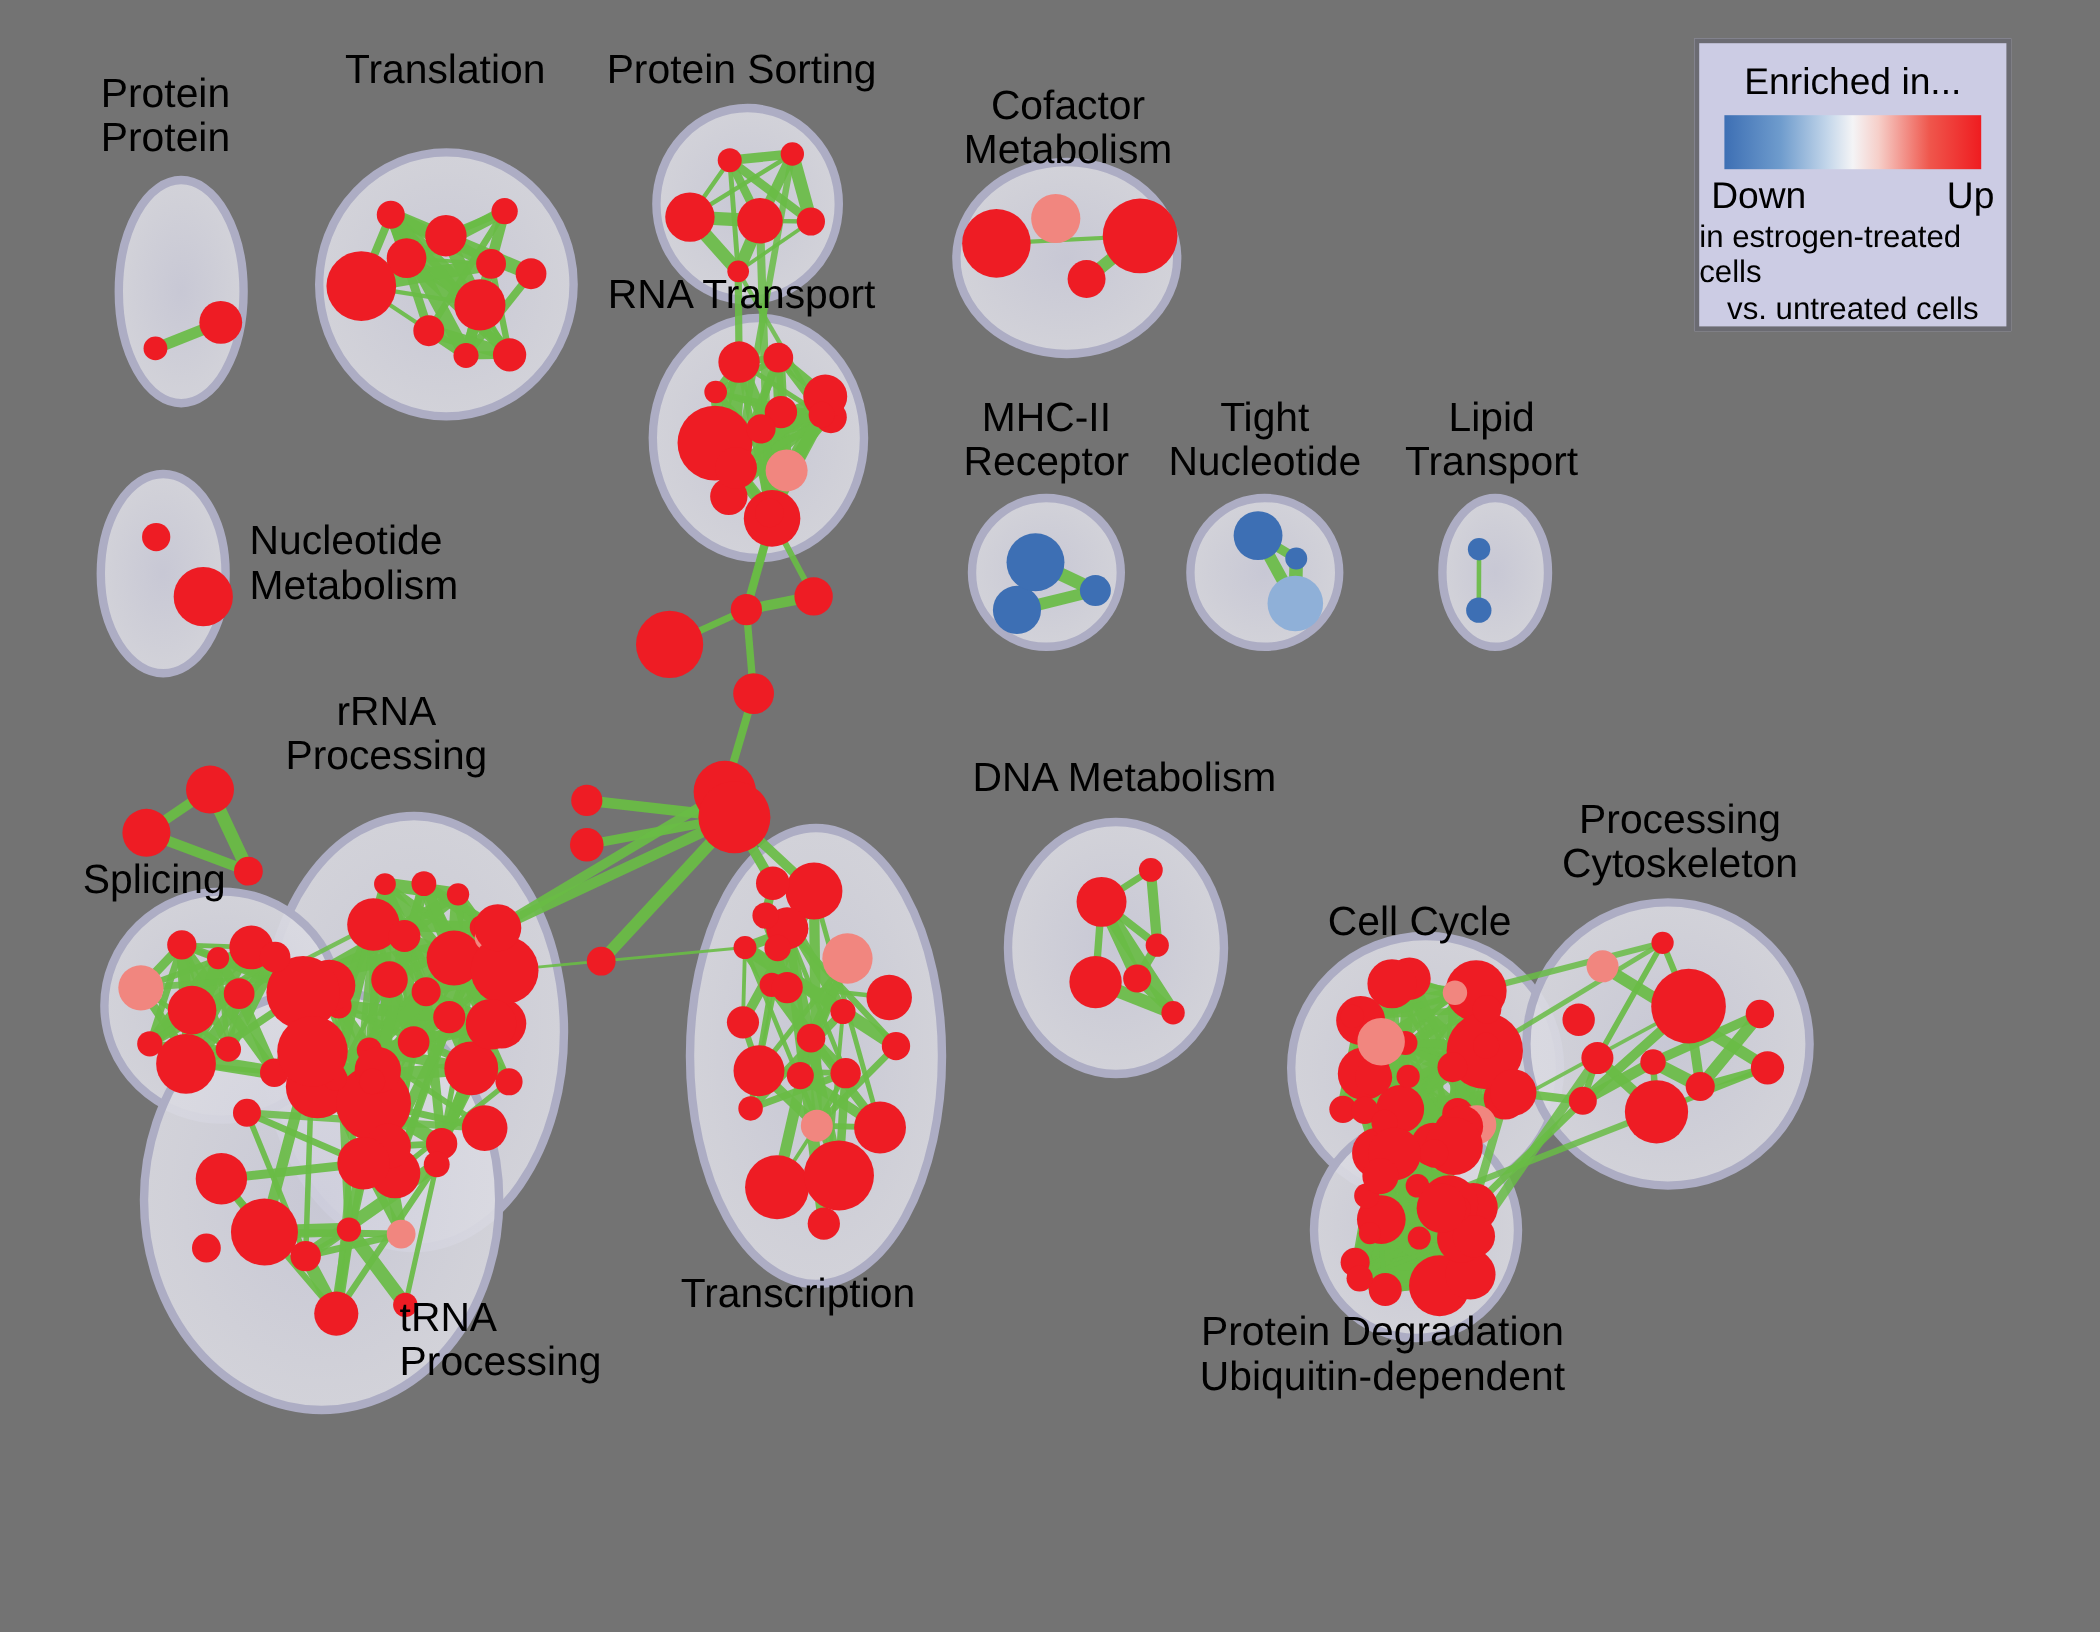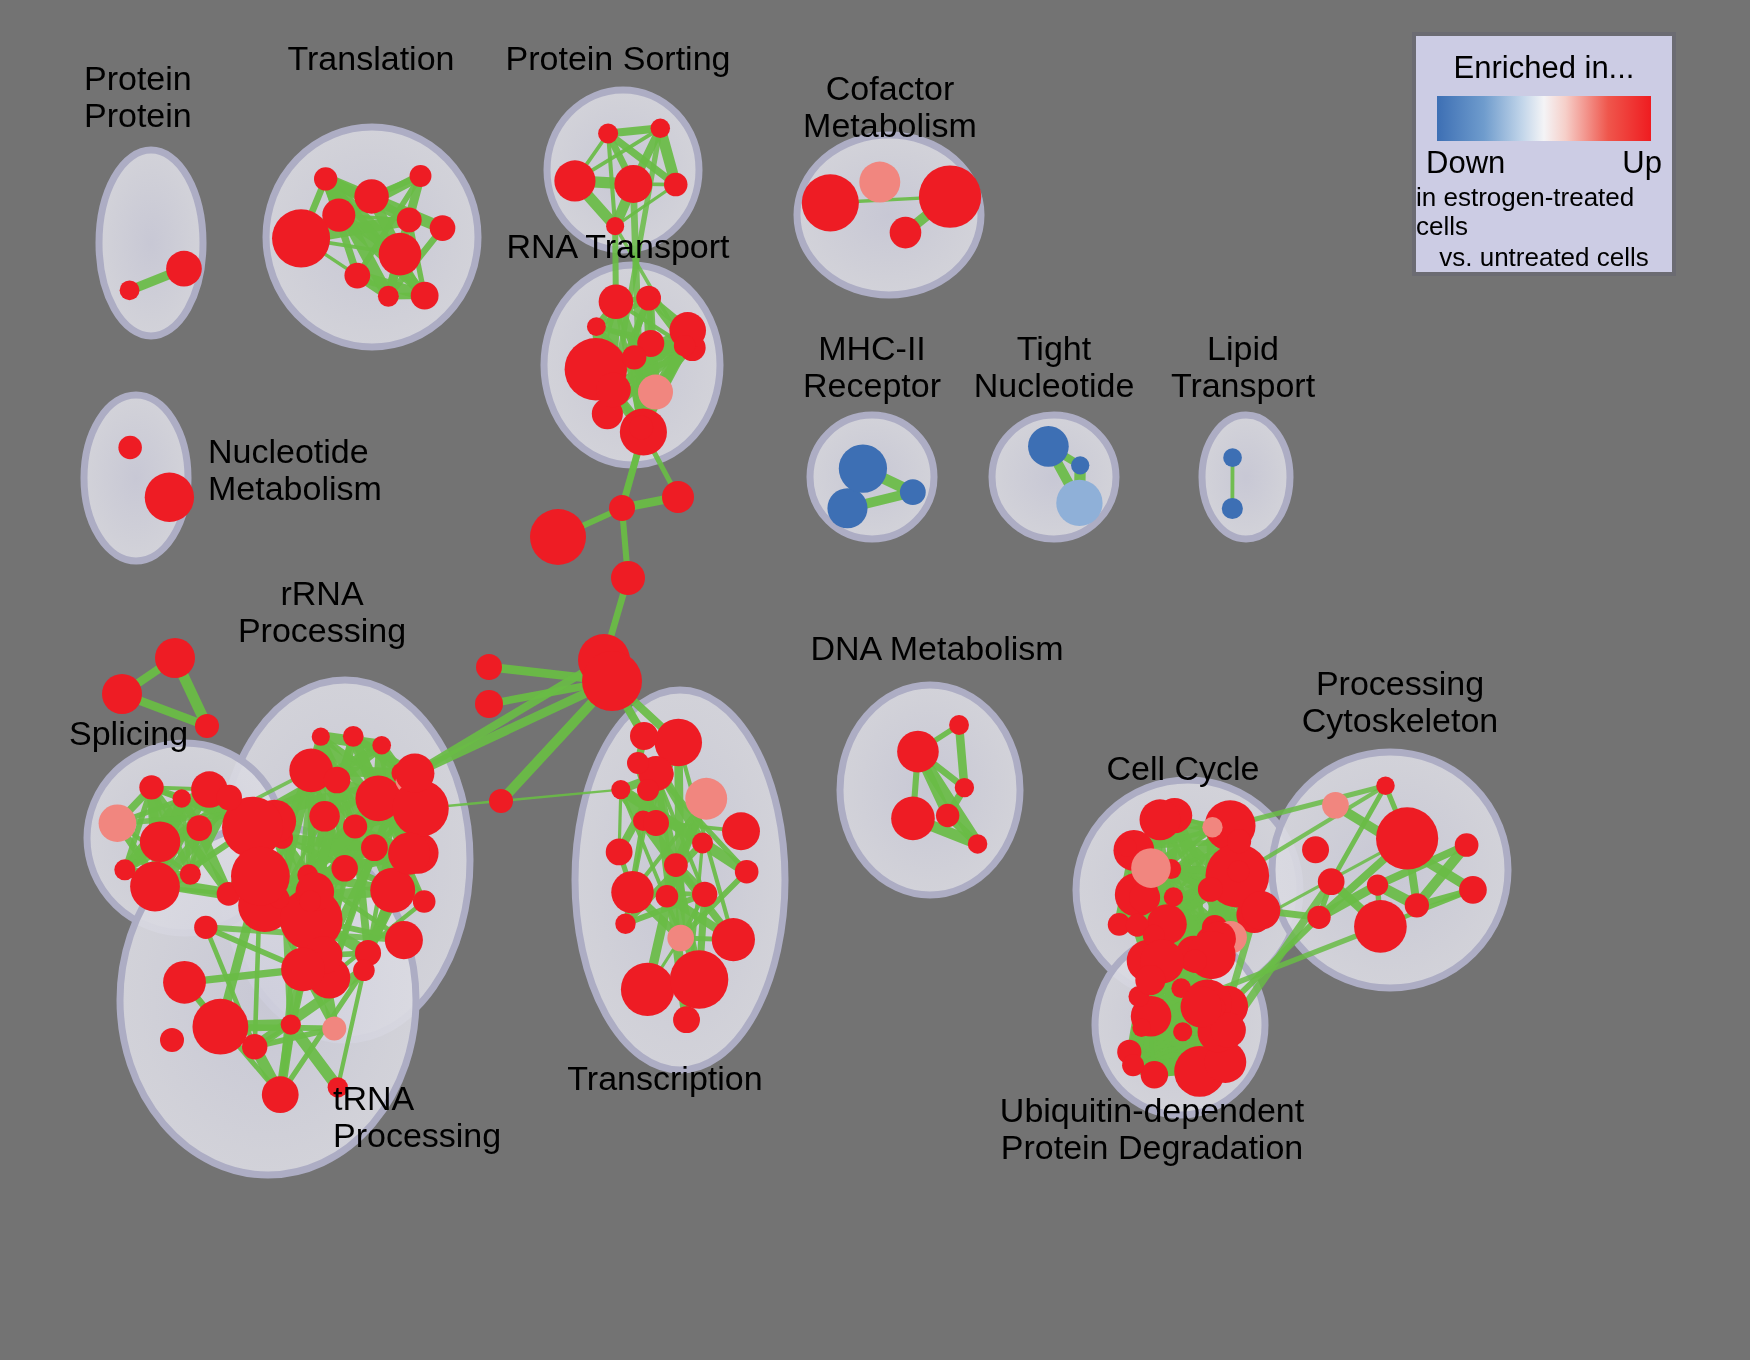--- a/index.html
+++ b/index.html
@@ -917,21 +917,21 @@
       <div class="lbl c" style="left: 872px; top: 330px;"><div>MHC-II</div><div>Receptor</div></div>
       <div class="lbl c" style="left: 1054px; top: 330px;"><div>Tight</div><div>Nucleotide</div></div>
       <div class="lbl c" style="left: 1243px; top: 330px;"><div>Lipid</div><div>Transport</div></div>
       <div class="lbl c" style="left: 322px; top: 575px;"><div>rRNA</div><div>Processing</div></div>
       <div class="lbl" style="left: 69px; top: 715px;"><div>Splicing</div></div>
       <div class="lbl" style="left: 333px; top: 1080px;"><div>tRNA</div><div>Processing</div></div>
       <div class="lbl c" style="left: 665px; top: 1060px;"><div>Transcription</div></div>
       <div class="lbl c" style="left: 937px; top: 630px;"><div>DNA Metabolism</div></div>
       <div class="lbl c" style="left: 1183px; top: 750px; text-align: right;"><div>Cell Cycle</div></div>
       <div class="lbl c" style="left: 1400px; top: 665px;"><div>Processing</div><div>Cytoskeleton</div></div>
-      <div class="lbl c" style="left: 1152px; top: 1092px;"><div>Ubiquitin-dependent</div><div>Protein Degradation</div></div>
+      <div class="lbl c" style="left: 1152px; top: 1092px;"><div>Protein Degradation</div><div>Ubiquitin-dependent</div></div>
     </div>
 
   <div id="legend">
     <div class="ttl">Enriched in...</div>
     <div id="grad"></div>
     <div class="ends">
       <span>Down</span>
       <span>Up</span>
     </div>
     <div class="sub">in estrogen-treated cells</div>

